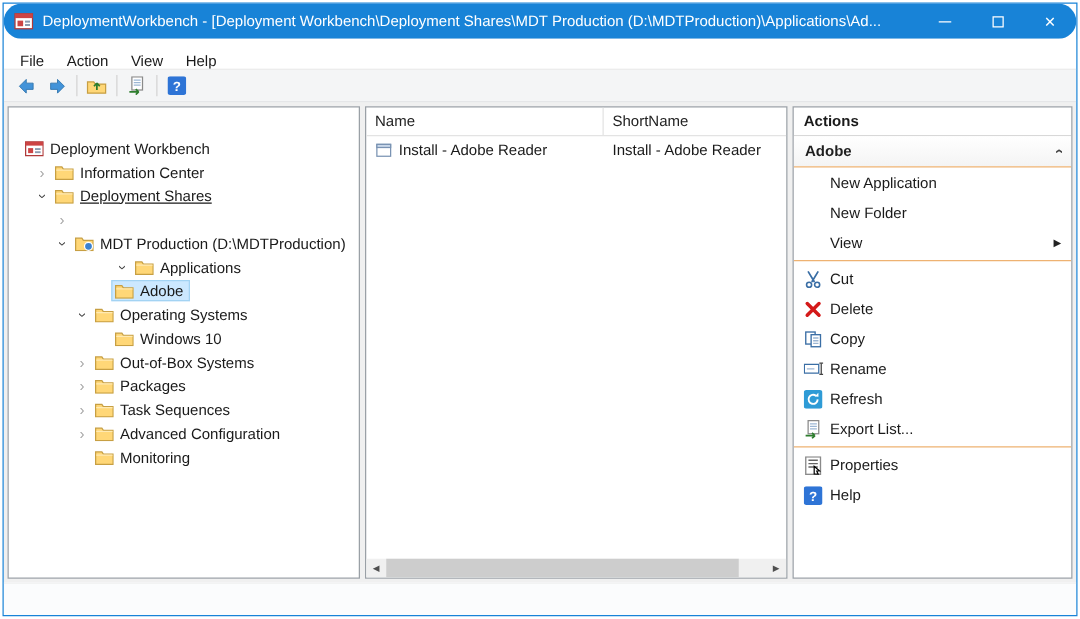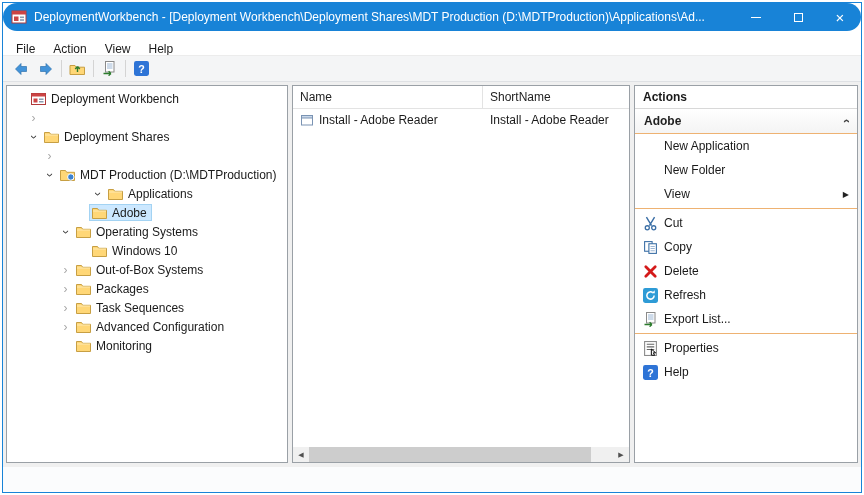--- a/index.html
+++ b/index.html
@@ -149,38 +149,47 @@
             <rect width="14" height="14" rx="2" fill="#2e74d6"></rect>
             <text x="7" y="10.8" font-size="10" font-family="Liberation Sans, sans-serif" fill="#fff" text-anchor="middle" font-weight="bold">?</text>
           </svg>
         </span>
       </span>
     </div>
 
   <div class="main">
 
     <div class="pane tree-pane">
-        <div class="tree-row" style="padding-left: 21px;">
+        <div class="tree-row" style="padding-left: 10px; margin-top: 20px;">
           <span class="row-content">
             <span class="icon">
               <svg width="15" height="14" viewBox="0 0 15 14">
                 <rect x="0.5" y="1.5" width="14" height="11" fill="#fff" stroke="#b03a3a"></rect>
                 <rect x="0.5" y="1.5" width="14" height="3" fill="#c44"></rect>
                 <rect x="2.5" y="6.5" width="4" height="4" fill="#c44"></rect>
                 <rect x="8" y="6.5" width="4.5" height="1.5" fill="#8a9bb0"></rect>
                 <rect x="8" y="9" width="4.5" height="1.5" fill="#8a9bb0"></rect>
               </svg>
             </span>
             <span class="tree-label">Deployment Workbench</span>
           </span>
         </div>
         <div class="tree-row" style="padding-left: 19px;">
           <span class="expander"><span class="chev collapsed">›</span></span>
-        </div>
-        <div class="tree-row" style="padding-left: 19px;">
+          <span class="row-content">
+            <span class="icon">
+              <svg width="15" height="13" viewBox="0 0 15 13">
+                <path d="M0.5 2.5 h5 l1.2 1.8 h7.8 v8.2 h-14 Z" fill="#ffd777" stroke="#c79f43"></path>
+                <path d="M1 5 h13" stroke="#ffeab3"></path>
+              </svg>
+            </span>
+            <span class="tree-label">Information Center</span>
+          </span>
+        </div>
+        <div class="tree-row" style="padding-left: 19px; text-decoration: underline;">
           <span class="expander"><span class="chev expanded">›</span></span>
           <span class="row-content">
             <span class="icon">
               <svg width="15" height="13" viewBox="0 0 15 13">
                 <path d="M0.5 2.5 h5 l1.2 1.8 h7.8 v8.2 h-14 Z" fill="#ffd777" stroke="#c79f43"></path>
                 <path d="M1 5 h13" stroke="#ffeab3"></path>
               </svg>
             </span>
             <span class="tree-label">Deployment Shares</span>
           </span>
@@ -364,34 +373,45 @@
                 <path d="M3.2 1 L8 9 M10.8 1 L6 9" stroke="#3a6ea5" stroke-width="1.3" fill="none"></path>
                 <circle cx="4" cy="11" r="1.9" fill="none" stroke="#3a6ea5" stroke-width="1.2"></circle>
                 <circle cx="10" cy="11" r="1.9" fill="none" stroke="#3a6ea5" stroke-width="1.2"></circle>
               </svg>
             </span>
             <span class="action-label">Cut</span>
           </div>
           <div class="action-item">
             <span class="action-icon">
               <svg width="15" height="15" viewBox="0 0 14 14">
+                <path d="M2.6 2.6 L11.4 11.4 M11.4 2.6 L2.6 11.4" stroke="#d41a1a" stroke-width="2.6" stroke-linecap="round"></path>
+              </svg>
+            </span>
+            <span class="action-label">Delete</span>
+          </div>
+          <div class="action-item">
+            <span class="action-icon">
+              <svg width="15" height="15" viewBox="0 0 14 14">
                 <rect x="1.5" y="1.5" width="7" height="9" fill="#fff" stroke="#3a6ea5"></rect>
                 <rect x="5.5" y="3.5" width="7" height="9" fill="#fff" stroke="#3a6ea5"></rect>
                 <path d="M7 6 h4 M7 8 h4 M7 10 h4" stroke="#9cb6d4"></path>
               </svg>
             </span>
             <span class="action-label">Copy</span>
           </div>
           <div class="action-item">
             <span class="action-icon">
-              <svg width="15" height="15" viewBox="0 0 14 14">
-                <path d="M2.6 2.6 L11.4 11.4 M11.4 2.6 L2.6 11.4" stroke="#d41a1a" stroke-width="2.6" stroke-linecap="round"></path>
-              </svg>
-            </span>
-            <span class="action-label">Delete</span>
+              <svg width="16" height="14" viewBox="0 0 16 14">
+                <rect x="0.5" y="3.5" width="11.5" height="7" fill="#fff" stroke="#3a6ea5"></rect>
+                <path d="M14 2.5 v9" stroke="#444"></path>
+                <path d="M12.5 2.5 h3 M12.5 11.5 h3" stroke="#444"></path>
+                <path d="M2.5 7 h6" stroke="#9cb6d4"></path>
+              </svg>
+            </span>
+            <span class="action-label">Rename</span>
           </div>
           <div class="action-item">
             <span class="action-icon">
               <svg width="15" height="15" viewBox="0 0 14 14">
                 <rect width="14" height="14" rx="2" fill="#2e9bd6"></rect>
                 <path d="M10.4 7 a3.4 3.4 0 1 1 -1.3 -2.7" fill="none" stroke="#fff" stroke-width="1.4"></path>
                 <path d="M10.9 2 L11 5 L8.2 4.9 Z" fill="#fff"></path>
               </svg>
             </span>
             <span class="action-label">Refresh</span>

